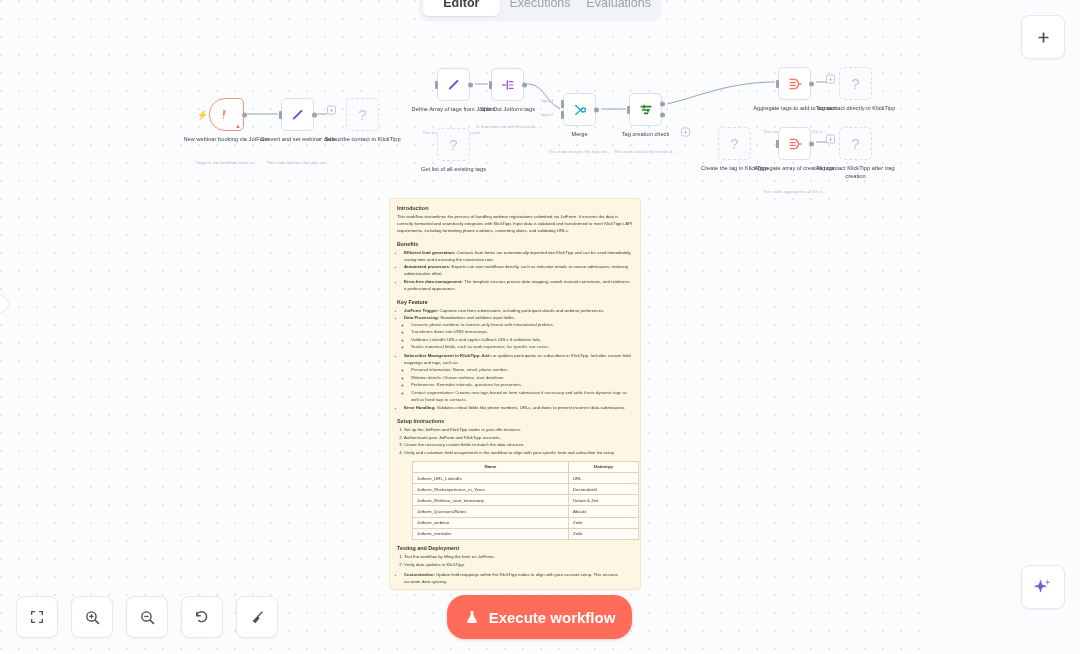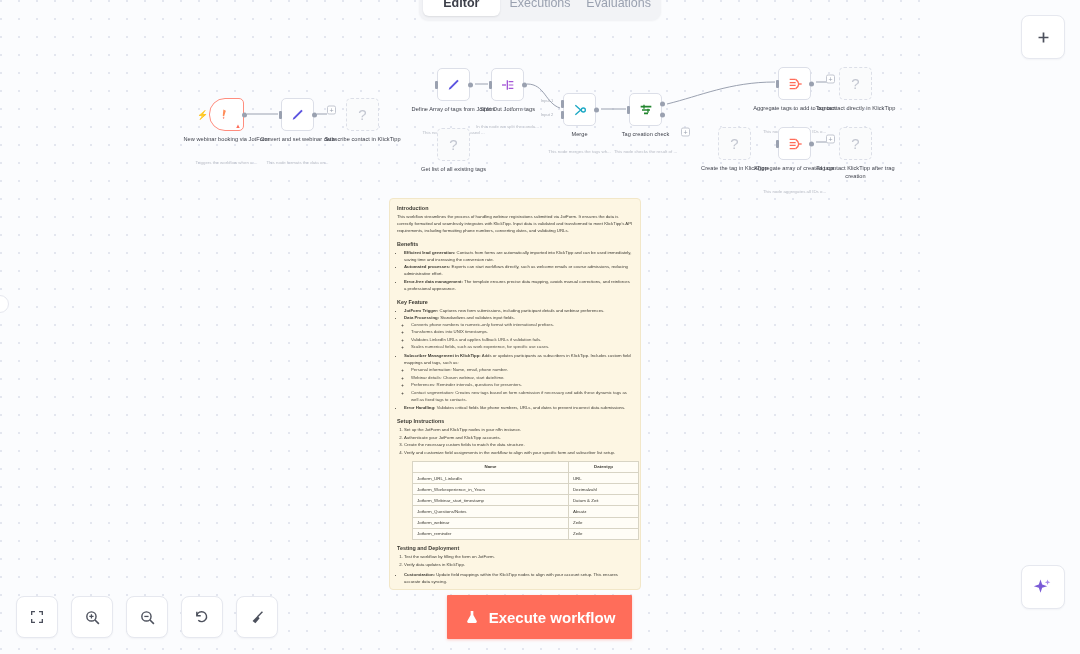--- a/index.html
+++ b/index.html
@@ -55,21 +55,21 @@
   #ai-assistant-button { left: 1021px; top: 565px; width: 44px; height: 44px; }
 
   .toolbar { position: absolute; left: 16px; top: 596px; display: flex; gap: 13px; }
   .toolbar .sqbtn { position: relative; width: 42px; height: 42px; }
 
   
   #execute-workflow-button {
     position: absolute; left: 447px; top: 595px;
     width: 185px; height: 44px;
     background: #ff6d5a;
-    border: none; border-radius: 1px;
+    border: none; border-radius: 18px;
     color: #fff; font-size: 15px; font-weight: 600;
     font-family: "Liberation Sans", sans-serif;
     display: flex; align-items: center; justify-content: center; gap: 9px;
     cursor: pointer;
     box-shadow: 0 1px 3px rgba(255,109,90,.35);
   }
 
   
   #left-panel-handle {
     position: absolute; left: -9px; top: 295px;

